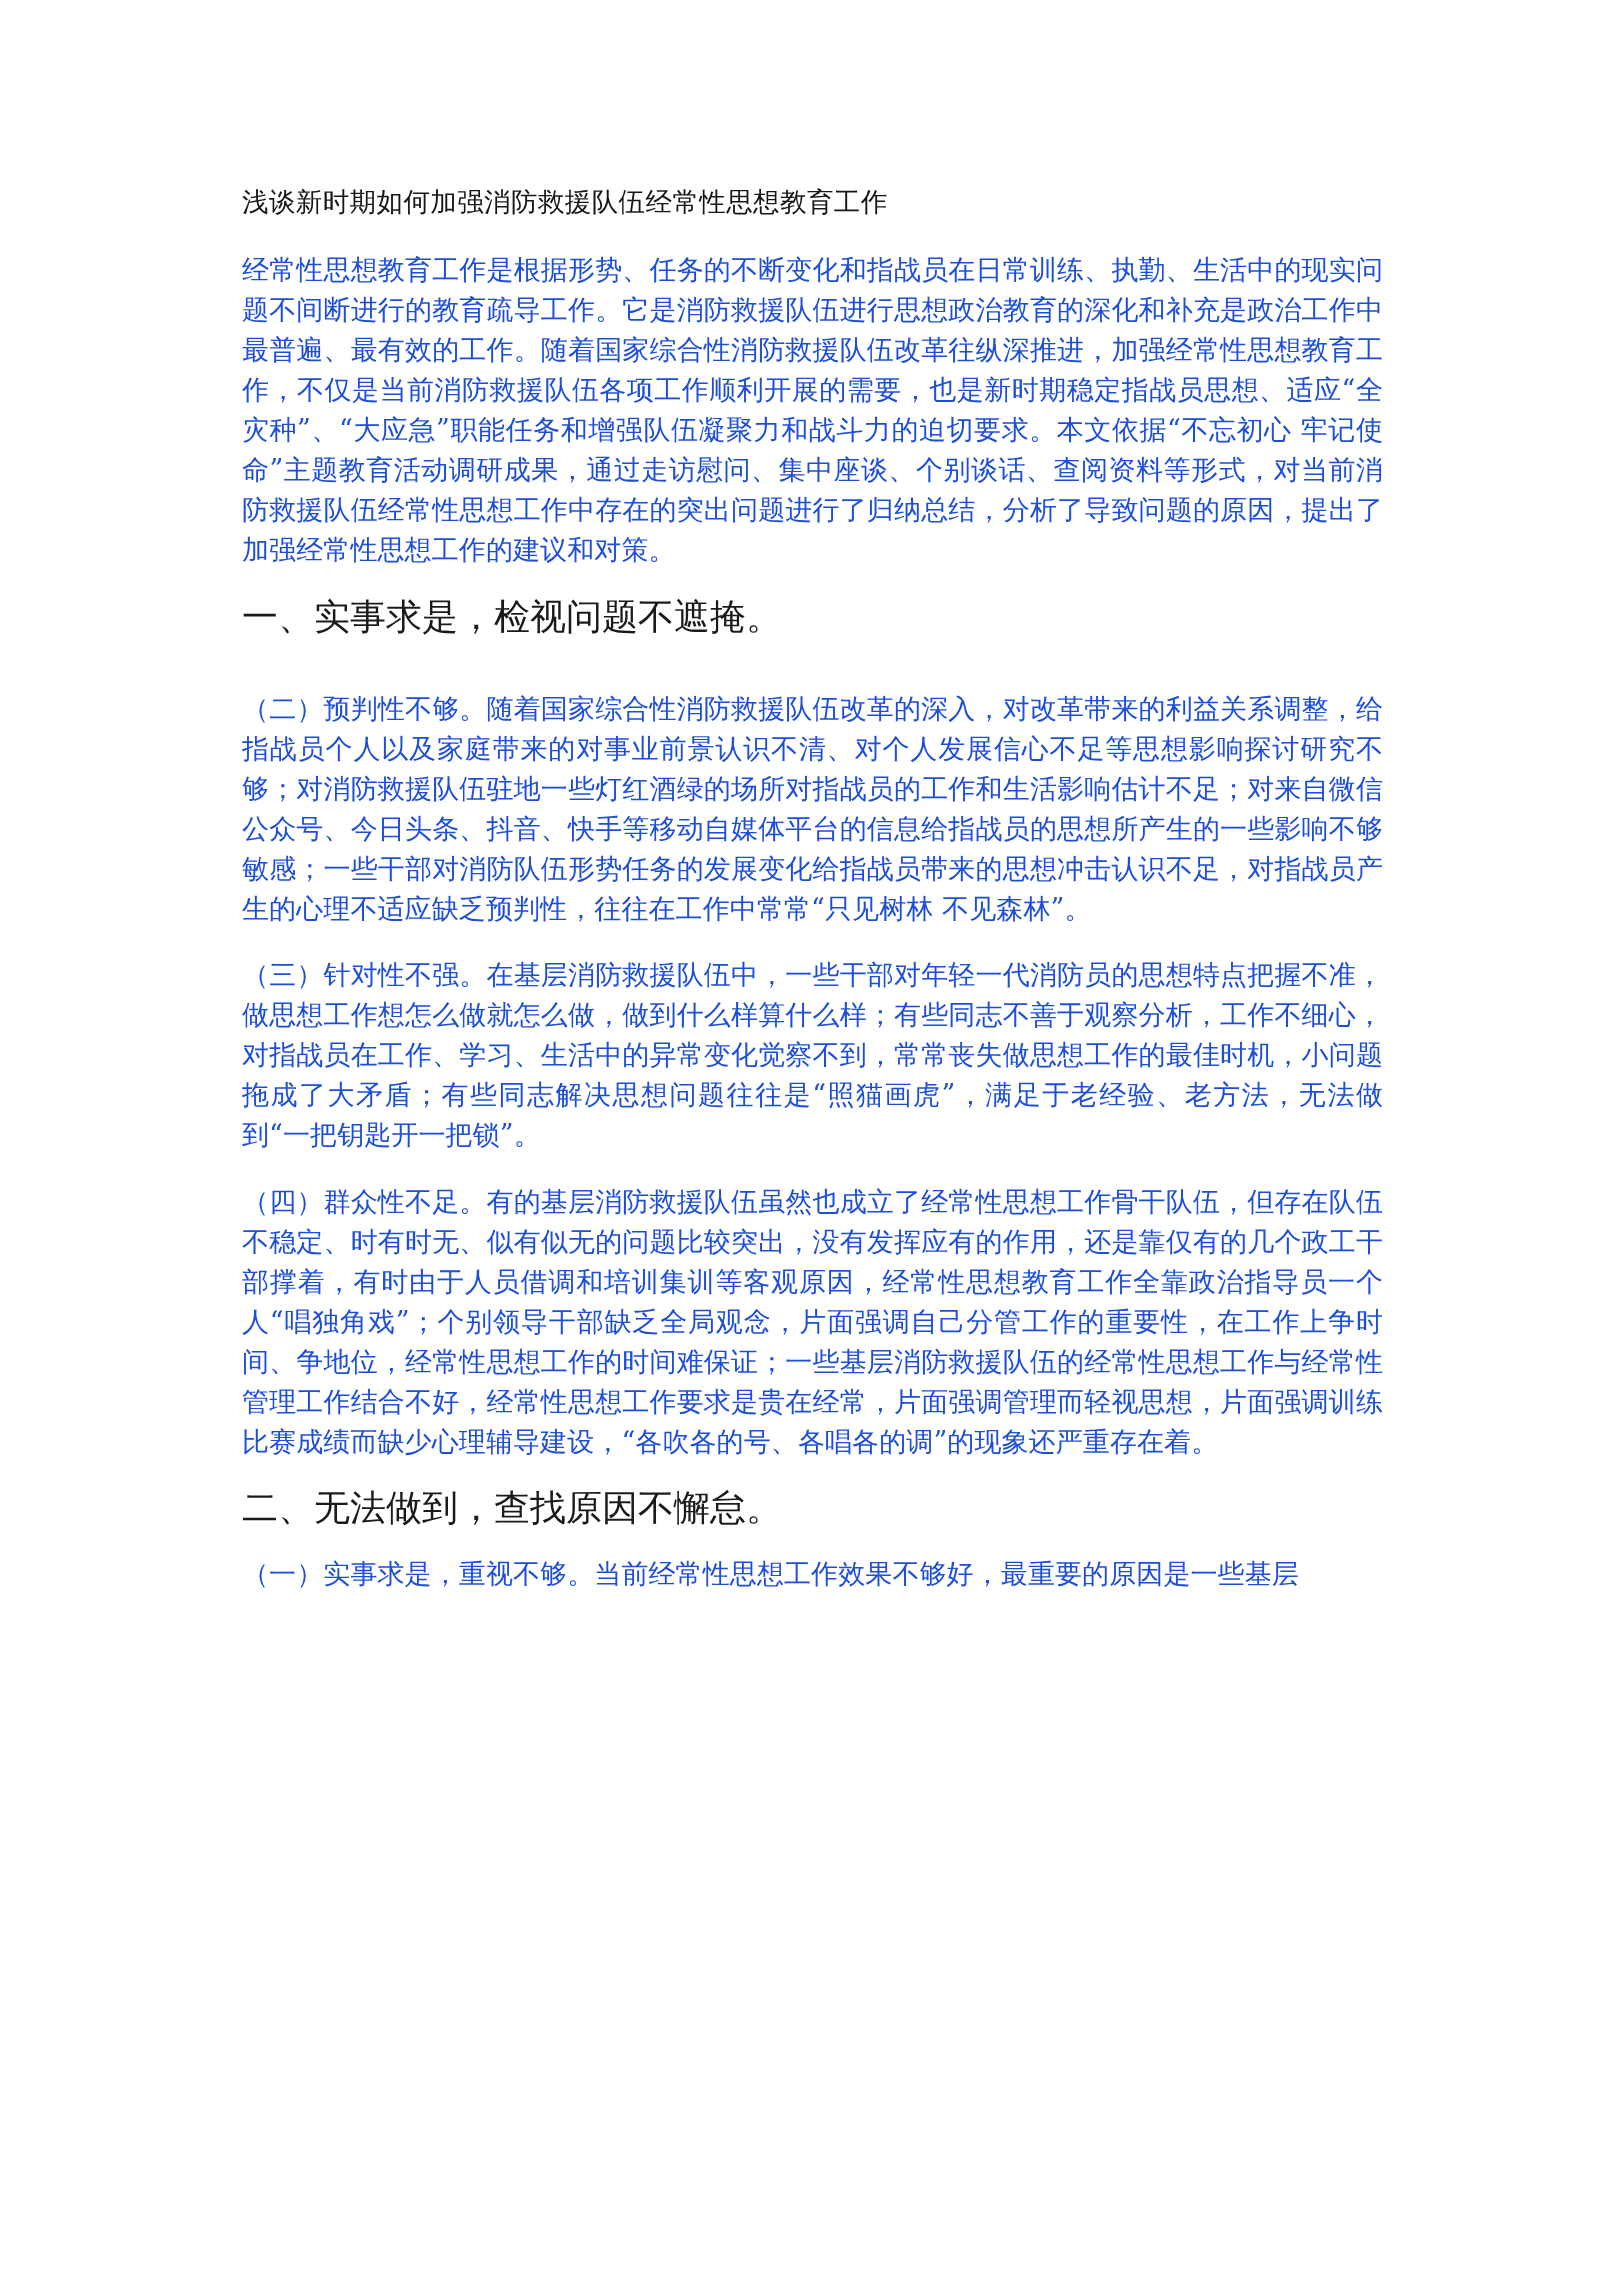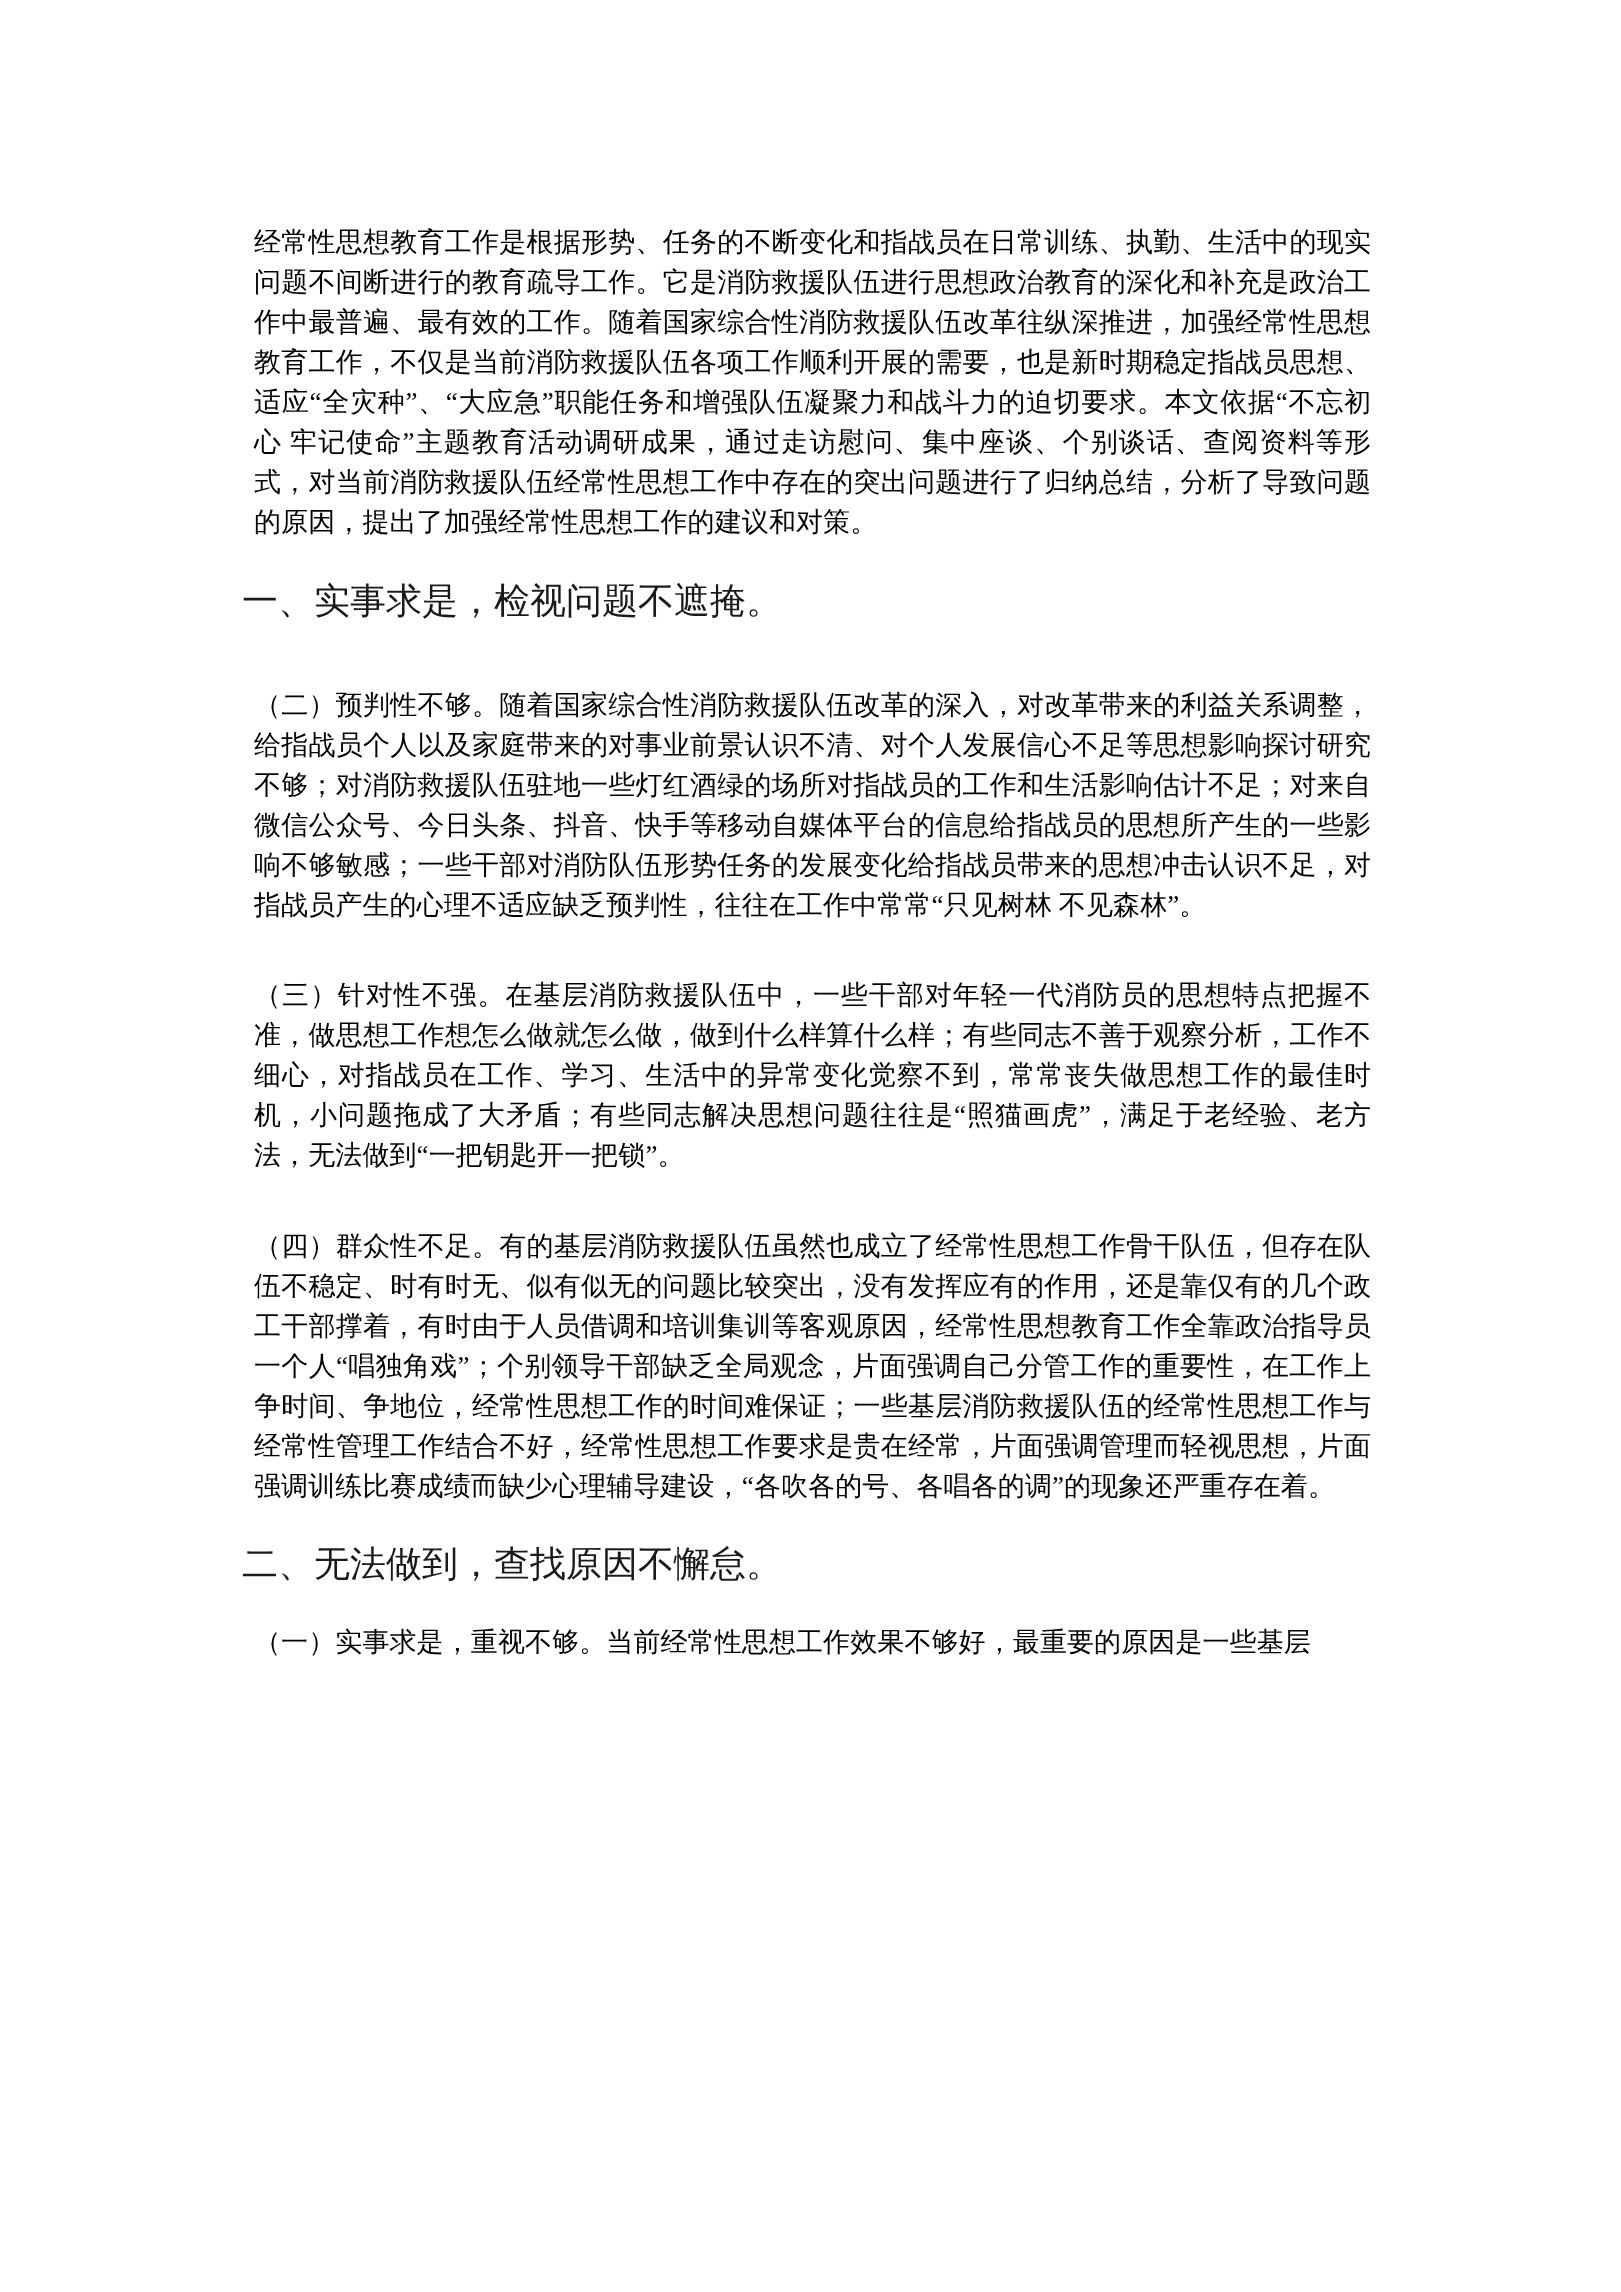--- a/index.html
+++ b/index.html
@@ -35,43 +35,43 @@
     text-align: left;
     font-weight: 400;
     color: #161616;
   }
   .para {
     font-size: 27px;
     line-height: 40px;
     letter-spacing: 0.1px;
     text-align: justify;
     text-justify: inter-ideograph;
-    margin: 12px;
-    color: #000000;
+    margin: 0;
+    color: #1d4ed8;
     word-break: break-all;
-    font-family: Liberation Serif, serif;
   }
   .spacer-title { height: 28px; }
   .spacer-para  { height: 26.5px; }
   .spacer-head  { height: 25.5px; }
   .heading-num {
     font-size: 36px;
     line-height: 40px;
     text-align: left;
     margin: 0;
     color: #1a1a1a;
   }
   .sub-open { text-indent: 0; }
 </style>
 </head>
 <body>
 
 <div id="page">
   <div id="content">
 
+    <h1 class="doc-title">浅谈新时期如何加强消防救援队伍经常性思想教育工作</h1>
 
     <div class="spacer-title"></div>
 
     <p class="para">经常性思想教育工作是根据形势、任务的不断变化和指战员在日常训练、执勤、生活中的现实问题不间断进行的教育疏导工作。它是消防救援队伍进行思想政治教育的深化和补充是政治工作中最普遍、最有效的工作。随着国家综合性消防救援队伍改革往纵深推进，加强经常性思想教育工作，不仅是当前消防救援队伍各项工作顺利开展的需要，也是新时期稳定指战员思想、适应“全灾种”、“大应急”职能任务和增强队伍凝聚力和战斗力的迫切要求。本文依据“不忘初心 牢记使命”主题教育活动调研成果，通过走访慰问、集中座谈、个别谈话、查阅资料等形式，对当前消防救援队伍经常性思想工作中存在的突出问题进行了归纳总结，分析了导致问题的原因，提出了加强经常性思想工作的建议和对策。</p>
 
     <div class="spacer-para"></div>
 
     <p class="heading-num">一、实事求是，检视问题不遮掩。</p>
 
     <div class="spacer-head"></div>

